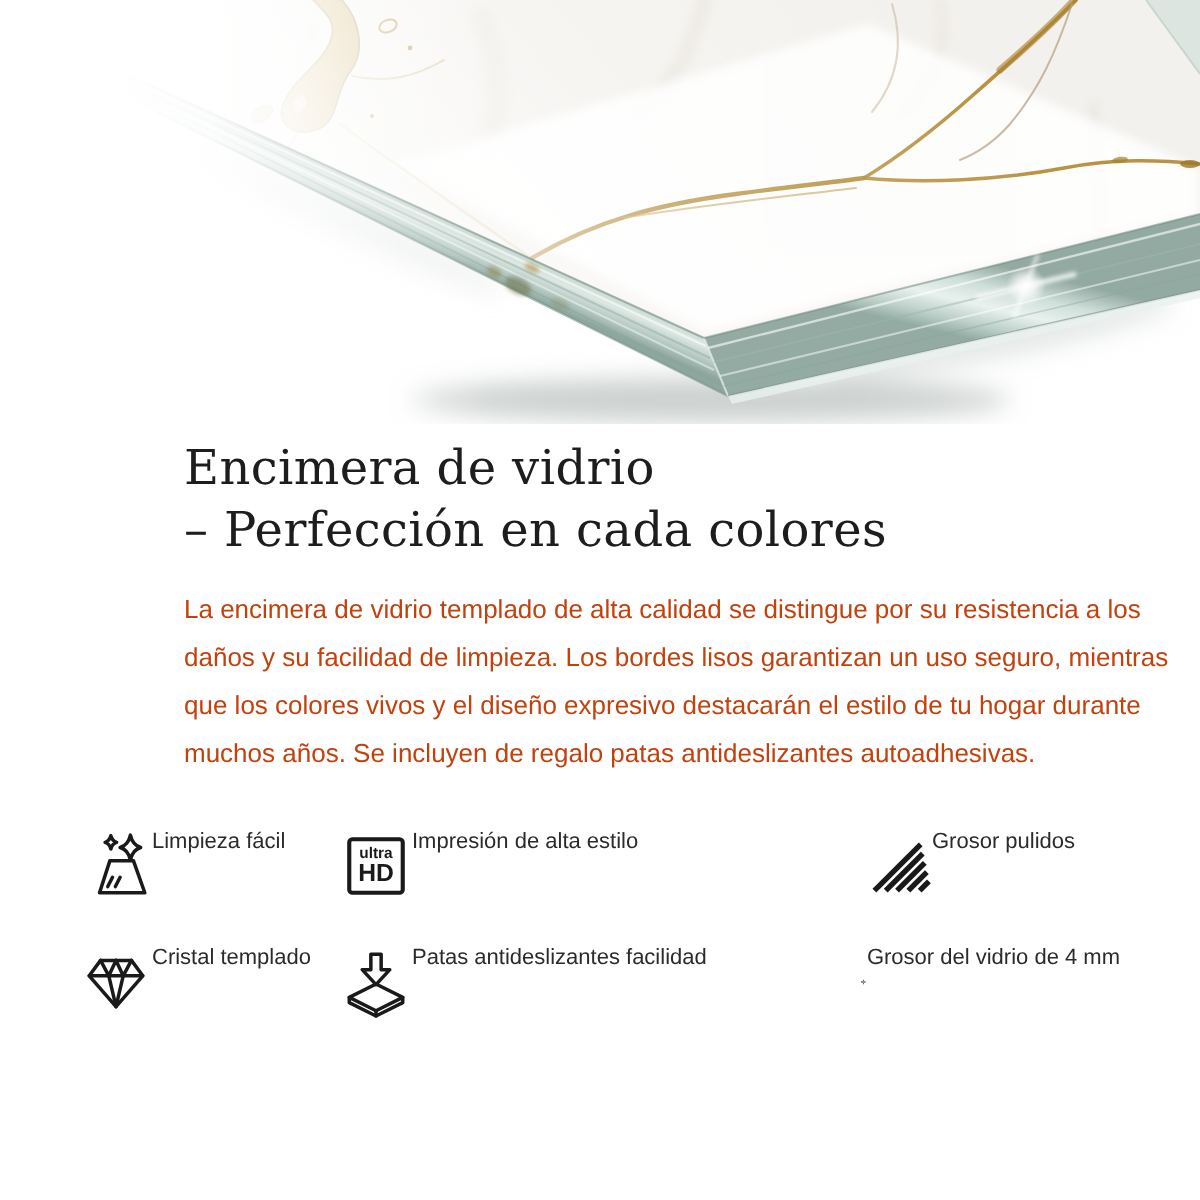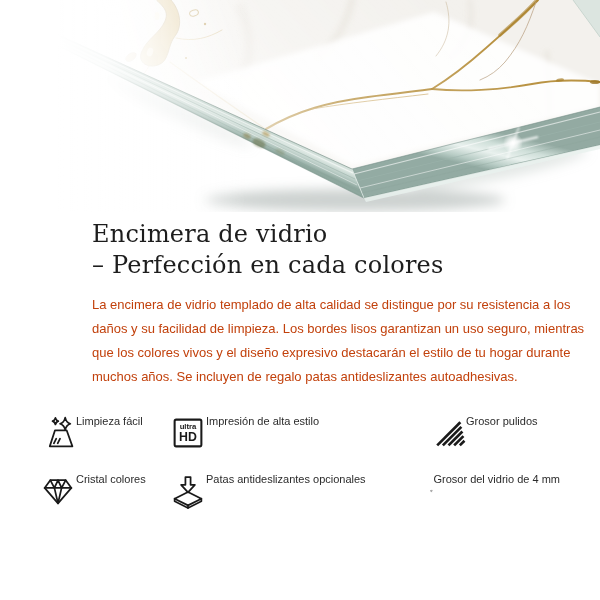--- a/index.html
+++ b/index.html
@@ -212,31 +212,31 @@
     <span class="label">Grosor pulidos</span>
   </div>
 
   <div class="feature">
     <svg viewBox="0 0 35 35" width="36" height="36">
       <path class="ic" d="M10,7 H25 L30.5,14.5 L17.5,29.5 L4.5,14.5 Z"></path>
       <path class="ic" d="M4.5,14.5 H30.5"></path>
       <path class="ic" d="M10,7 L14,14.5 M25,7 L21,14.5 M17.5,7 L14,14.5 M17.5,7 L21,14.5"></path>
       <path class="ic" d="M14,14.5 L17.5,29.5 M21,14.5 L17.5,29.5"></path>
     </svg>
-    <span class="label">Cristal colores</span>
+    <span class="label">Cristal templado</span>
   </div>
 
   <div class="feature">
     <svg viewBox="0 0 35 35" width="36" height="36">
       <path class="ic" d="M17.5,18.5 L30.5,25 L17.5,31.5 L4.5,25 Z"></path>
       <path class="ic" d="M4.5,25 V27.5 L17.5,34 L30.5,27.5 V25"></path>
       <path class="ic" d="M17.5,31.5 V34"></path>
       <path class="ic" fill="#ffffff" d="M15,4 H20 V11.5 H24.2 L17.5,18.8 L10.8,11.5 H15 Z"></path>
     </svg>
-    <span class="label">Patas antideslizantes opcionales</span>
+    <span class="label">Patas antideslizantes facilidad</span>
   </div>
 
   <div class="feature">
     <svg viewBox="0 0 35 35" width="36" height="36">
       <defs>
         <clipPath id="barclip">
             <rect x="7.6" y="15.1" width="19.8" height="4.8"></rect>
           </clipPath>
       </defs>
       <g clip-path="url(#barclip)" stroke="#1a1a1a" stroke-width="1.6">

